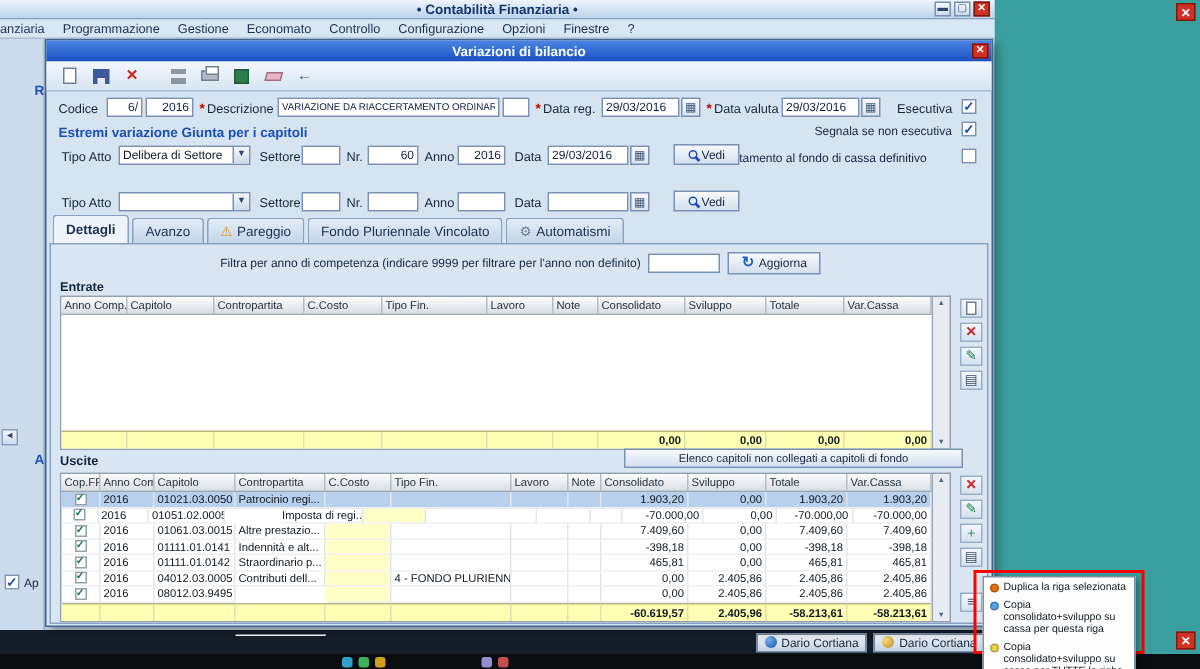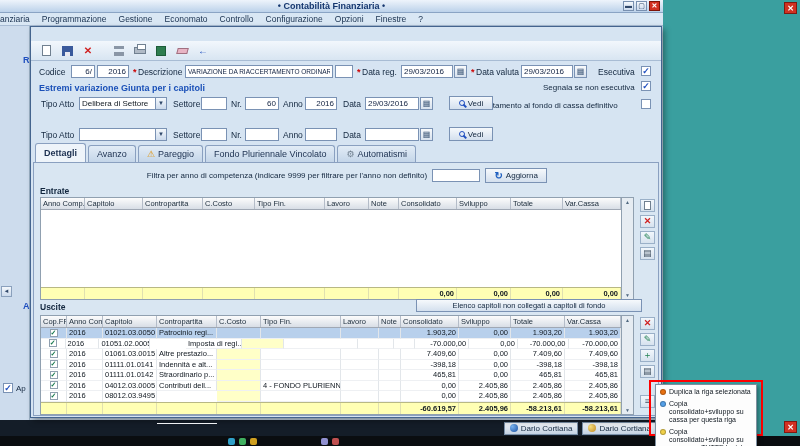--- a/index.html
+++ b/index.html
@@ -150,20 +150,24 @@
       <span>Dario Cortiana</span>
     </span>
     <span class="chip">
       <span class="pico gold"></span>
       <span>Dario Cortiana</span>
     </span>
   </div>
 </div>
 
 <div class="dialog abs">
+  <div class="dlg-title abs">
+    <span>Variazioni di bilancio</span>
+    <span class="dlg-close">✕</span>
+  </div>
 
   <div class="dlg-toolbar abs">
     <span class="tbtn">
         <span class="i-page"></span>
       </span>
     <span class="tbtn">
         <span class="i-save"></span>
       </span>
     <span class="tbtn">
         <span class="i-x">✕</span>

